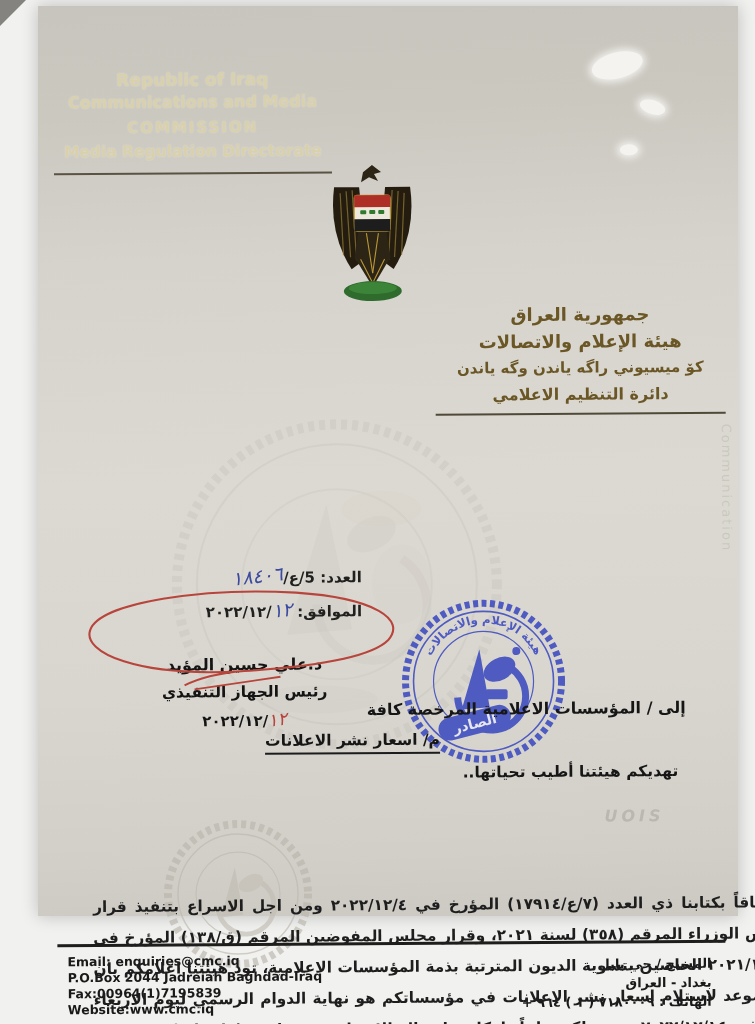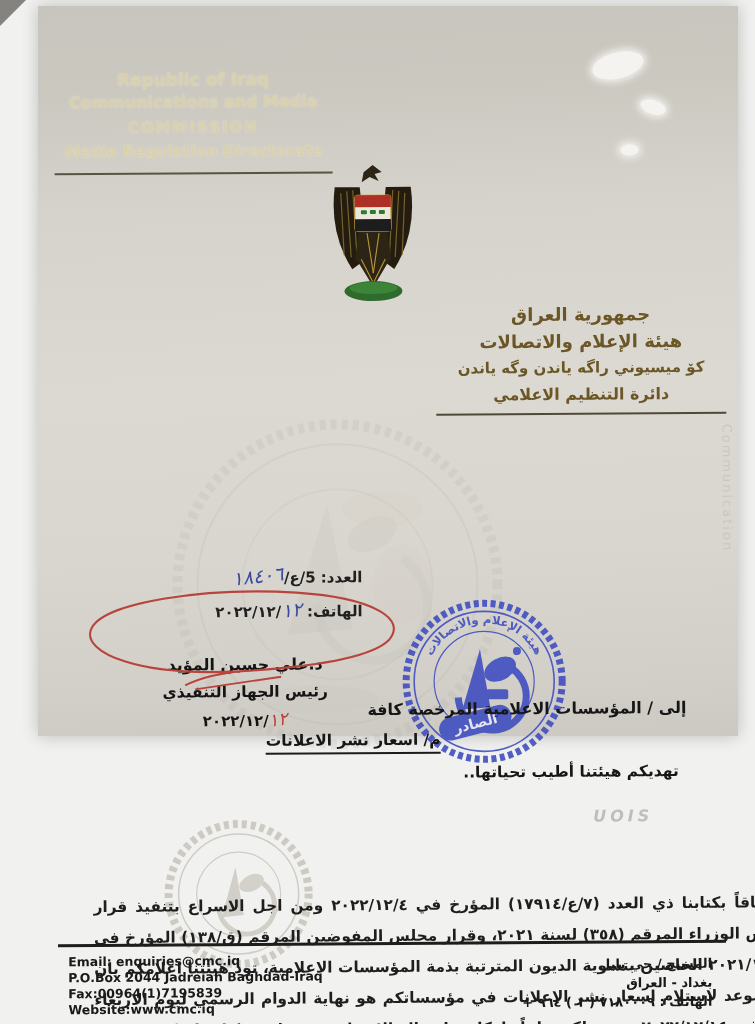--- a/index.html
+++ b/index.html
@@ -4,21 +4,21 @@
 <style>
   html,body{margin:0;padding:0;}
   body{
     width:755px;height:1024px;position:relative;overflow:hidden;
     background:#f1f1ef;
     font-family:"DejaVu Sans",sans-serif;
   }
   .corner-shade{position:absolute;top:0;left:0;width:0;height:0;
     border-top:26px solid #84837f;border-right:26px solid transparent;z-index:5;}
   .paper{
-    position:absolute;left:38px;top:6px;width:700px;height:730px;
+    position:absolute;left:38px;top:6px;width:700px;height:910px;
     background:linear-gradient(178deg,#c7c5bd 0%,#cbc8c0 12%,#d6d3cd 28%,#dcd9d3 52%,#d9d6d0 74%,#d2cfc9 92%,#ccc9c3 100%);
     box-shadow:0 0 16px rgba(0,0,0,.22);
   }
   .tilt{position:absolute;inset:0;transform:rotate(-.4deg);}
   
   .hdr-en{position:absolute;left:18px;top:62px;width:278px;text-align:center;
     color:#d9d0ac;font-weight:bold;text-shadow:0 0 2px rgba(255,255,245,.4);}
   .hdr-en .l1{font-size:17px;}
   .hdr-en .l2{font-size:16px;margin-top:3px;}
   .hdr-en .l3{font-size:15px;letter-spacing:2px;margin-top:7px;}
@@ -59,21 +59,21 @@
   
   .stamp{position:absolute;left:360px;top:592px;opacity:.88;}
   
   .foot-rule{position:absolute;top:936px;left:16px;right:16px;border-top:3px solid #1d1d1b;}
   .foot-en{position:absolute;top:946px;left:26px;font-size:12.5px;font-weight:bold;color:#191919;line-height:16px;}
   .foot-ar{position:absolute;top:950px;right:30px;direction:rtl;text-align:right;
     font-size:13px;font-weight:bold;color:#191919;line-height:19px;}
   
   .wm-big{position:absolute;left:128px;top:408px;opacity:.32;z-index:0;}
   .emboss{position:absolute;left:122px;top:812px;opacity:.65;}
-  .bleed{position:absolute;left:552px;top:802px;color:#b4b2ac;font-size:16px;font-weight:bold;
+  .bleed{position:absolute;left:564px;top:802px;color:#b4b2ac;font-size:16px;font-weight:bold;
     letter-spacing:4px;opacity:.8;font-style:italic;}
   .side-bleed{position:absolute;right:4px;top:420px;writing-mode:vertical-rl;
     color:rgba(125,145,105,.20);font-size:13px;letter-spacing:2px;} .z2{position:relative;z-index:2;}
 </style>
 </head>
 <body>
 
 <div class="corner-shade"></div>
 
 <div class="paper">
@@ -142,21 +142,21 @@
   </div>
 
   
   <div class="blob" style="left:556px;top:48px;width:52px;height:26px;transform:rotate(-14deg);"></div>
   <div class="blob" style="left:604px;top:96px;width:26px;height:14px;transform:rotate(18deg);"></div>
   <div class="blob" style="left:584px;top:140px;width:18px;height:11px;"></div>
 
   
   <div class="ref z2">
     <div class="line"><span>العدد: 5/ع/</span><span class="hand blue">١٨٤٠٦</span></div>
-    <div class="line"><span>الهاتف: </span><span dir="ltr"><span>٢٠٢٢/١٢/</span><span class="hand blue">١٢</span></span></div>
+    <div class="line"><span>الموافق: </span><span dir="ltr"><span>٢٠٢٢/١٢/</span><span class="hand blue">١٢</span></span></div>
   </div>
 
   
   <div class="to-block z2">
     <div class="to-line">إلى / المؤسسات الاعلامية المرخصة كافة</div>
     <div class="subj-line"><span>م/ اسعار نشر الاعلانات</span></div>
     <div class="greet-line">تهديكم هيئتنا أطيب تحياتها..</div>
   </div>
 
   

